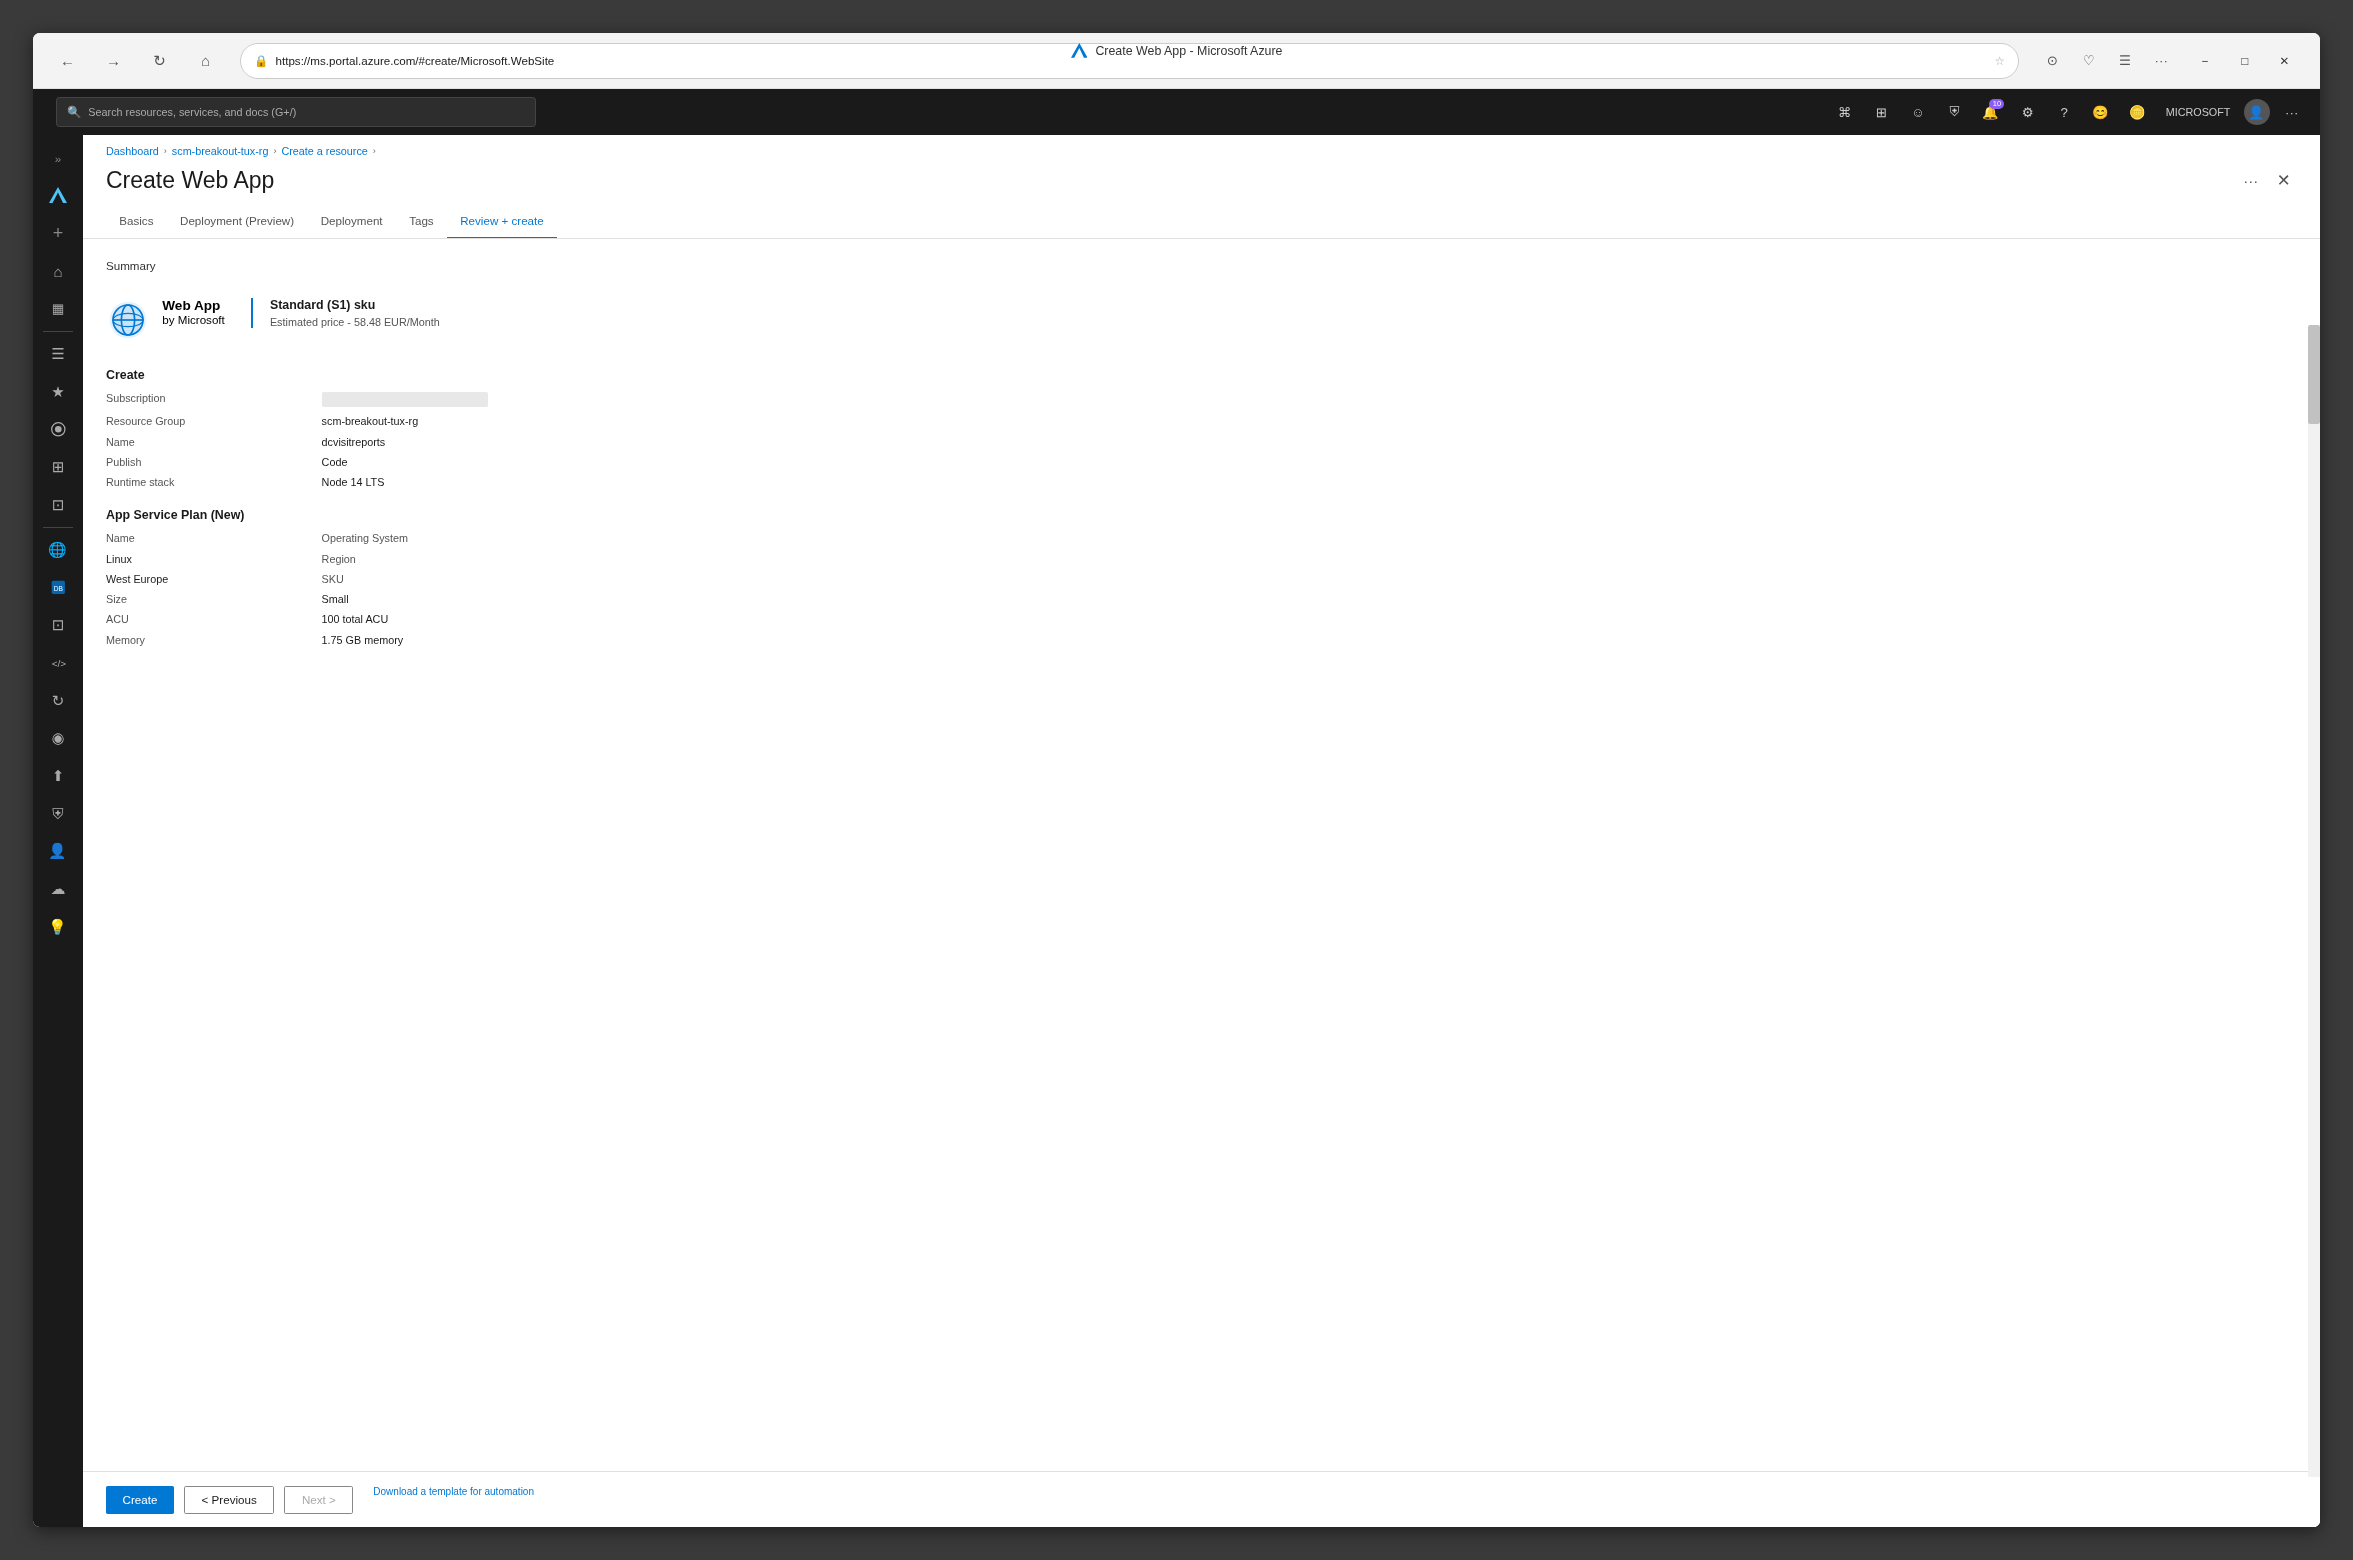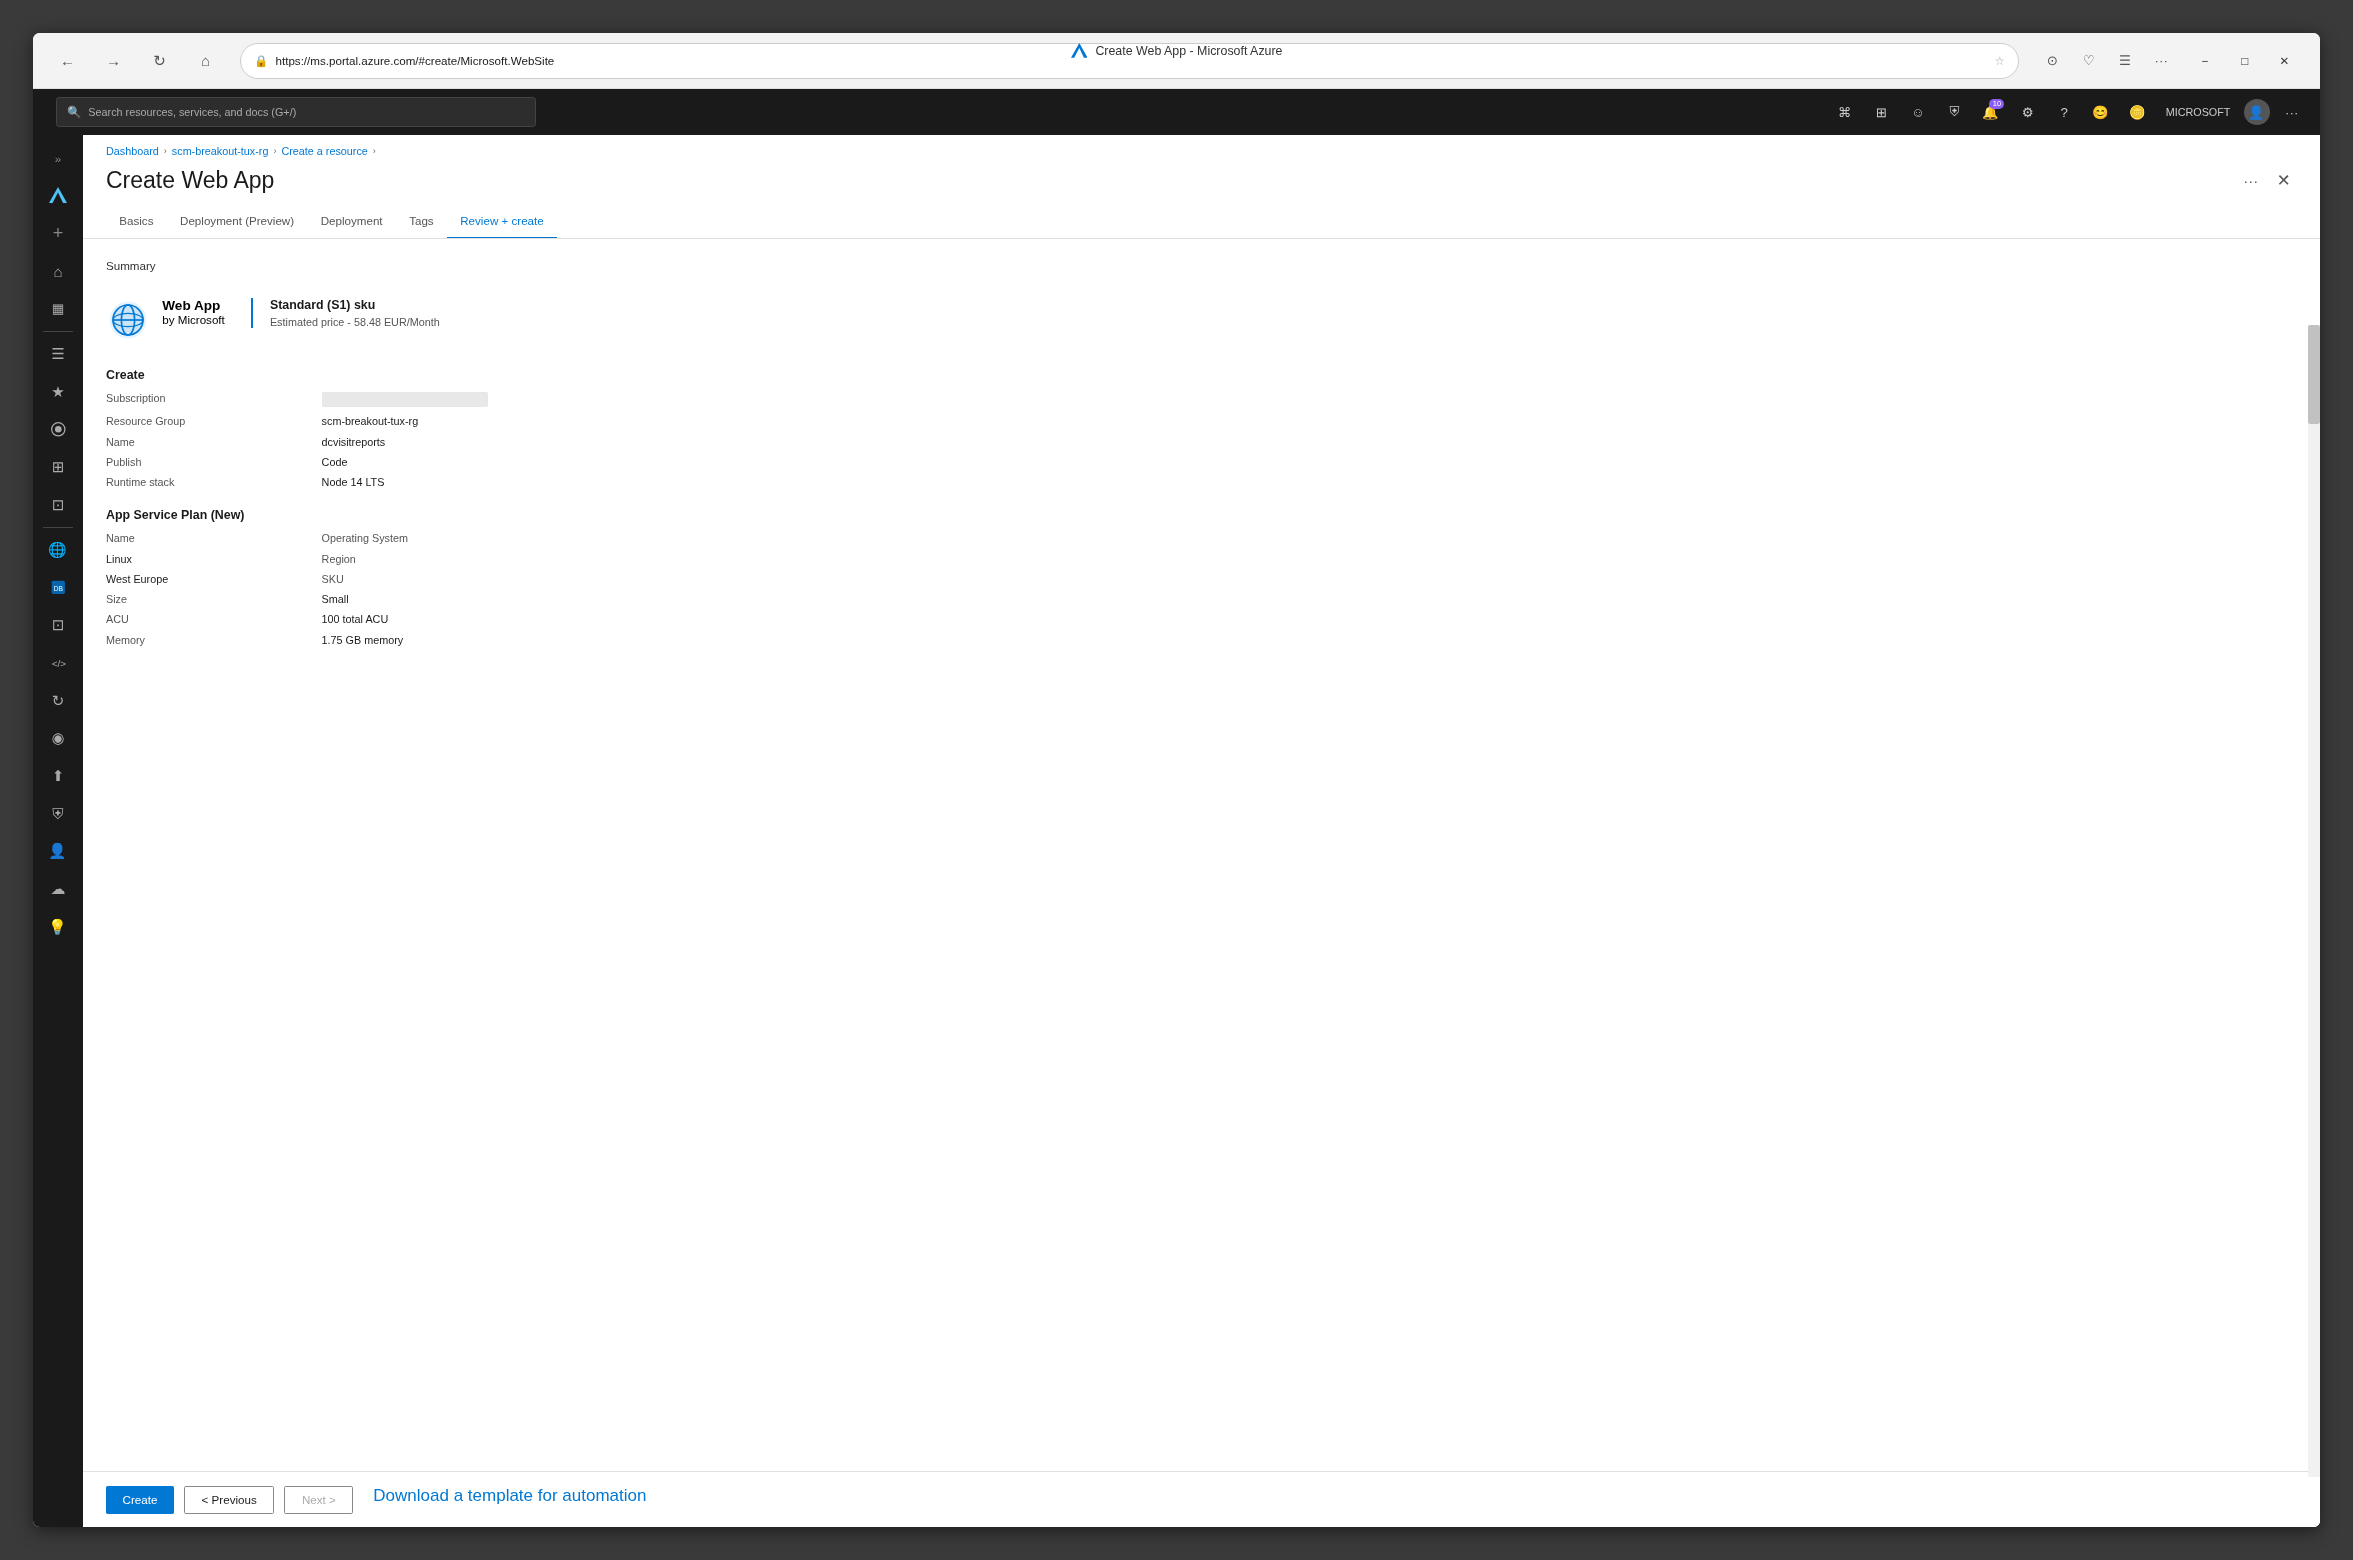--- a/index.html
+++ b/index.html
@@ -399,21 +399,21 @@
       color: #1a1a1a;
       border: 0.8px solid #8a8886;
       border-radius: 1.7px;
       font-size: 11.6px;
       cursor: pointer;
     }
     .btn-link {
       background: none;
       border: none;
       color: #0078d4;
-      font-size: 17px;
+      font-size: 10px;
       cursor: pointer;
       text-decoration: none;
       margin-left: 10px;
     }
 
     
     .form-content::-webkit-scrollbar { width: 8.3px; }
     .form-content::-webkit-scrollbar-track { background: #f1f1f1; }
     .form-content::-webkit-scrollbar-thumb { background: #c1c1c1; border-radius: 4.1px; }
 

